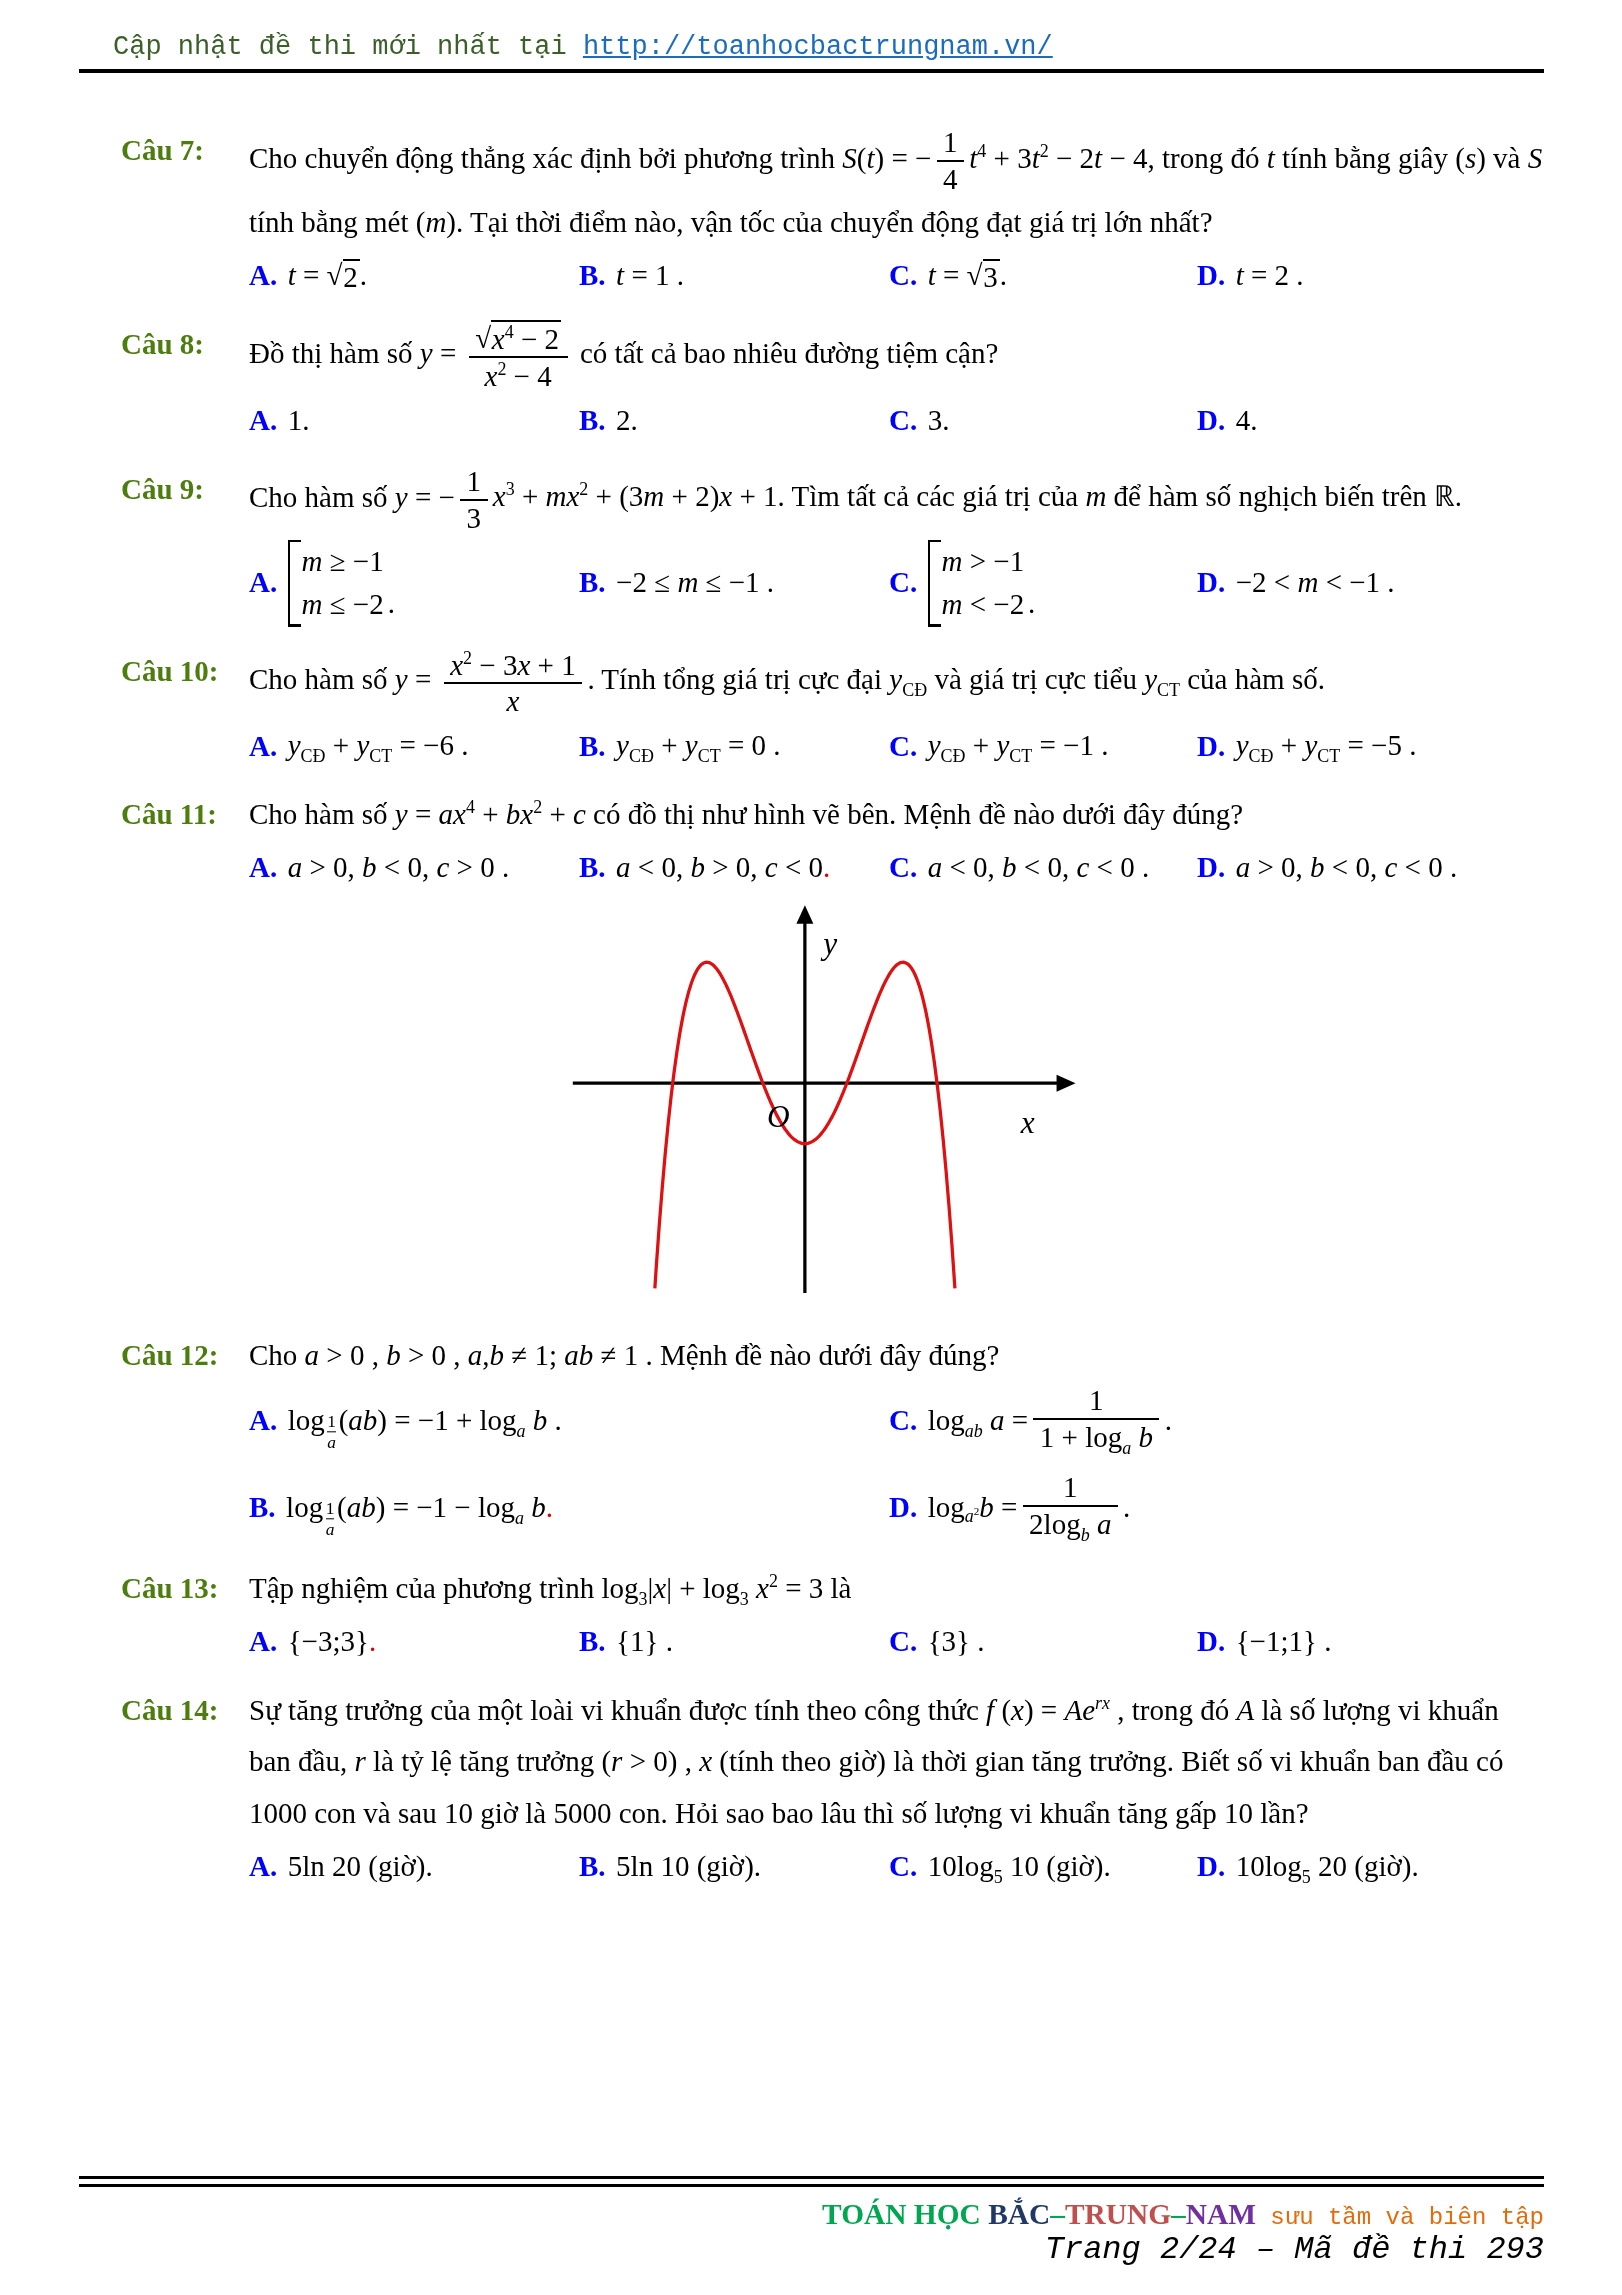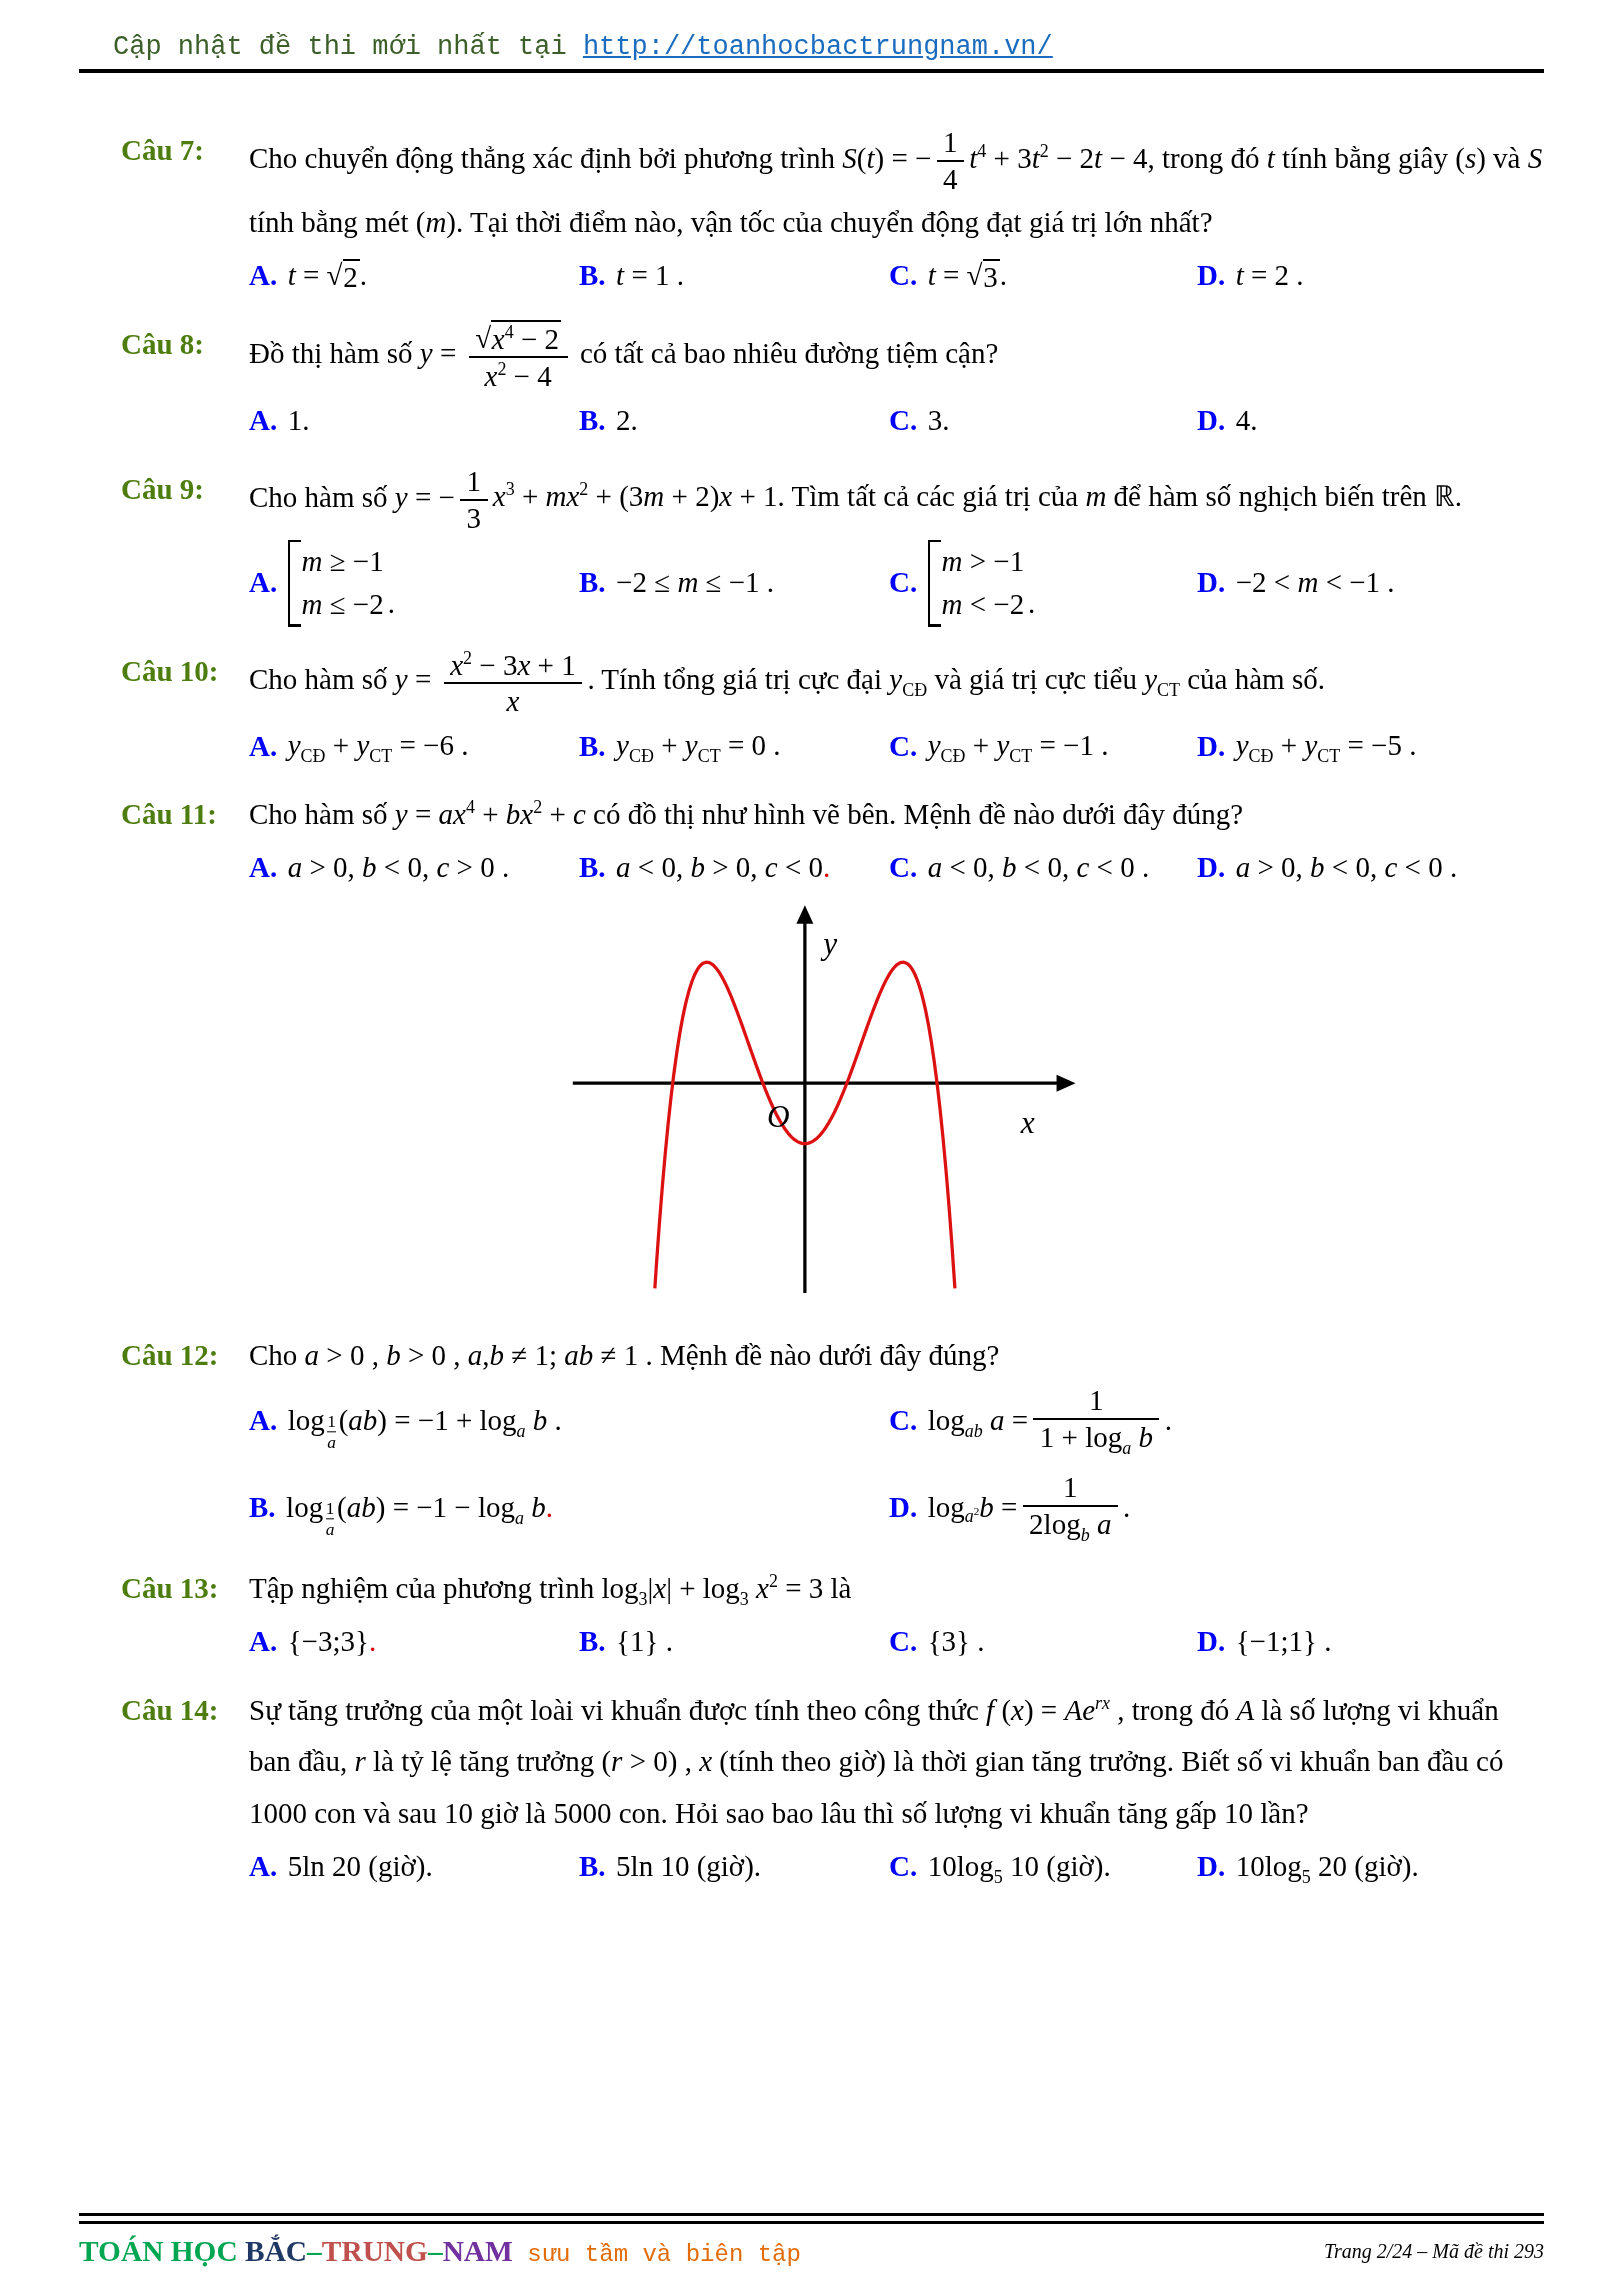--- a/index.html
+++ b/index.html
@@ -44,25 +44,25 @@
   .answers2{display:grid;grid-template-columns:640px 1fr;align-items:center;row-gap:10.5px;margin-top:1.3px;}
   .opt{display:flex;align-items:center;flex-wrap:nowrap;}
   .opt-letter{color:#0000FF;font-weight:bold;padding-right:10.5px;}
   .red-dot{color:#E00000;}
   
   .fig{margin:9.2px 0 0 314px;width:523px;}
   .fig text{font-family:"Liberation Serif",serif;font-style:italic;font-size:48px;}
   
   .footer{position:absolute;left:79px;right:79px;bottom:27.5px;}
   .footer-rule{box-sizing:border-box;height:11px;border-top:3.3px solid #000;border-bottom:3.3px solid #000;margin-bottom:10.5px;}
-  .footer-row{display:flex;justify-content:space-between;align-items:center;}
+  .footer-row{display:flex;justify-content:space-between;align-items:flex-end;flex-direction:column;}
   .footer-brand{font-weight:bold;font-size:29.4px;white-space:nowrap;}
   .footer-tagline{font-family:"Liberation Mono","DejaVu Sans Mono",monospace;
                   font-size:24px;font-weight:normal;}
-  .footer-right{font-style:italic;font-size:20px;}
+  .footer-right{font-style:italic;font-size:32px;font-family:Liberation Mono, monospace;}
 </style>
 </head>
 <body>
 
 <div class="page">
 
   <div class="header-line">
     <span>Cập nhật đề thi mới nhất tại </span><a href="#" title="http://toanhocbactrungnam.vn/">http://toanhocbactrungnam.vn/</a>
   </div>
   <div class="header-rule"></div>

